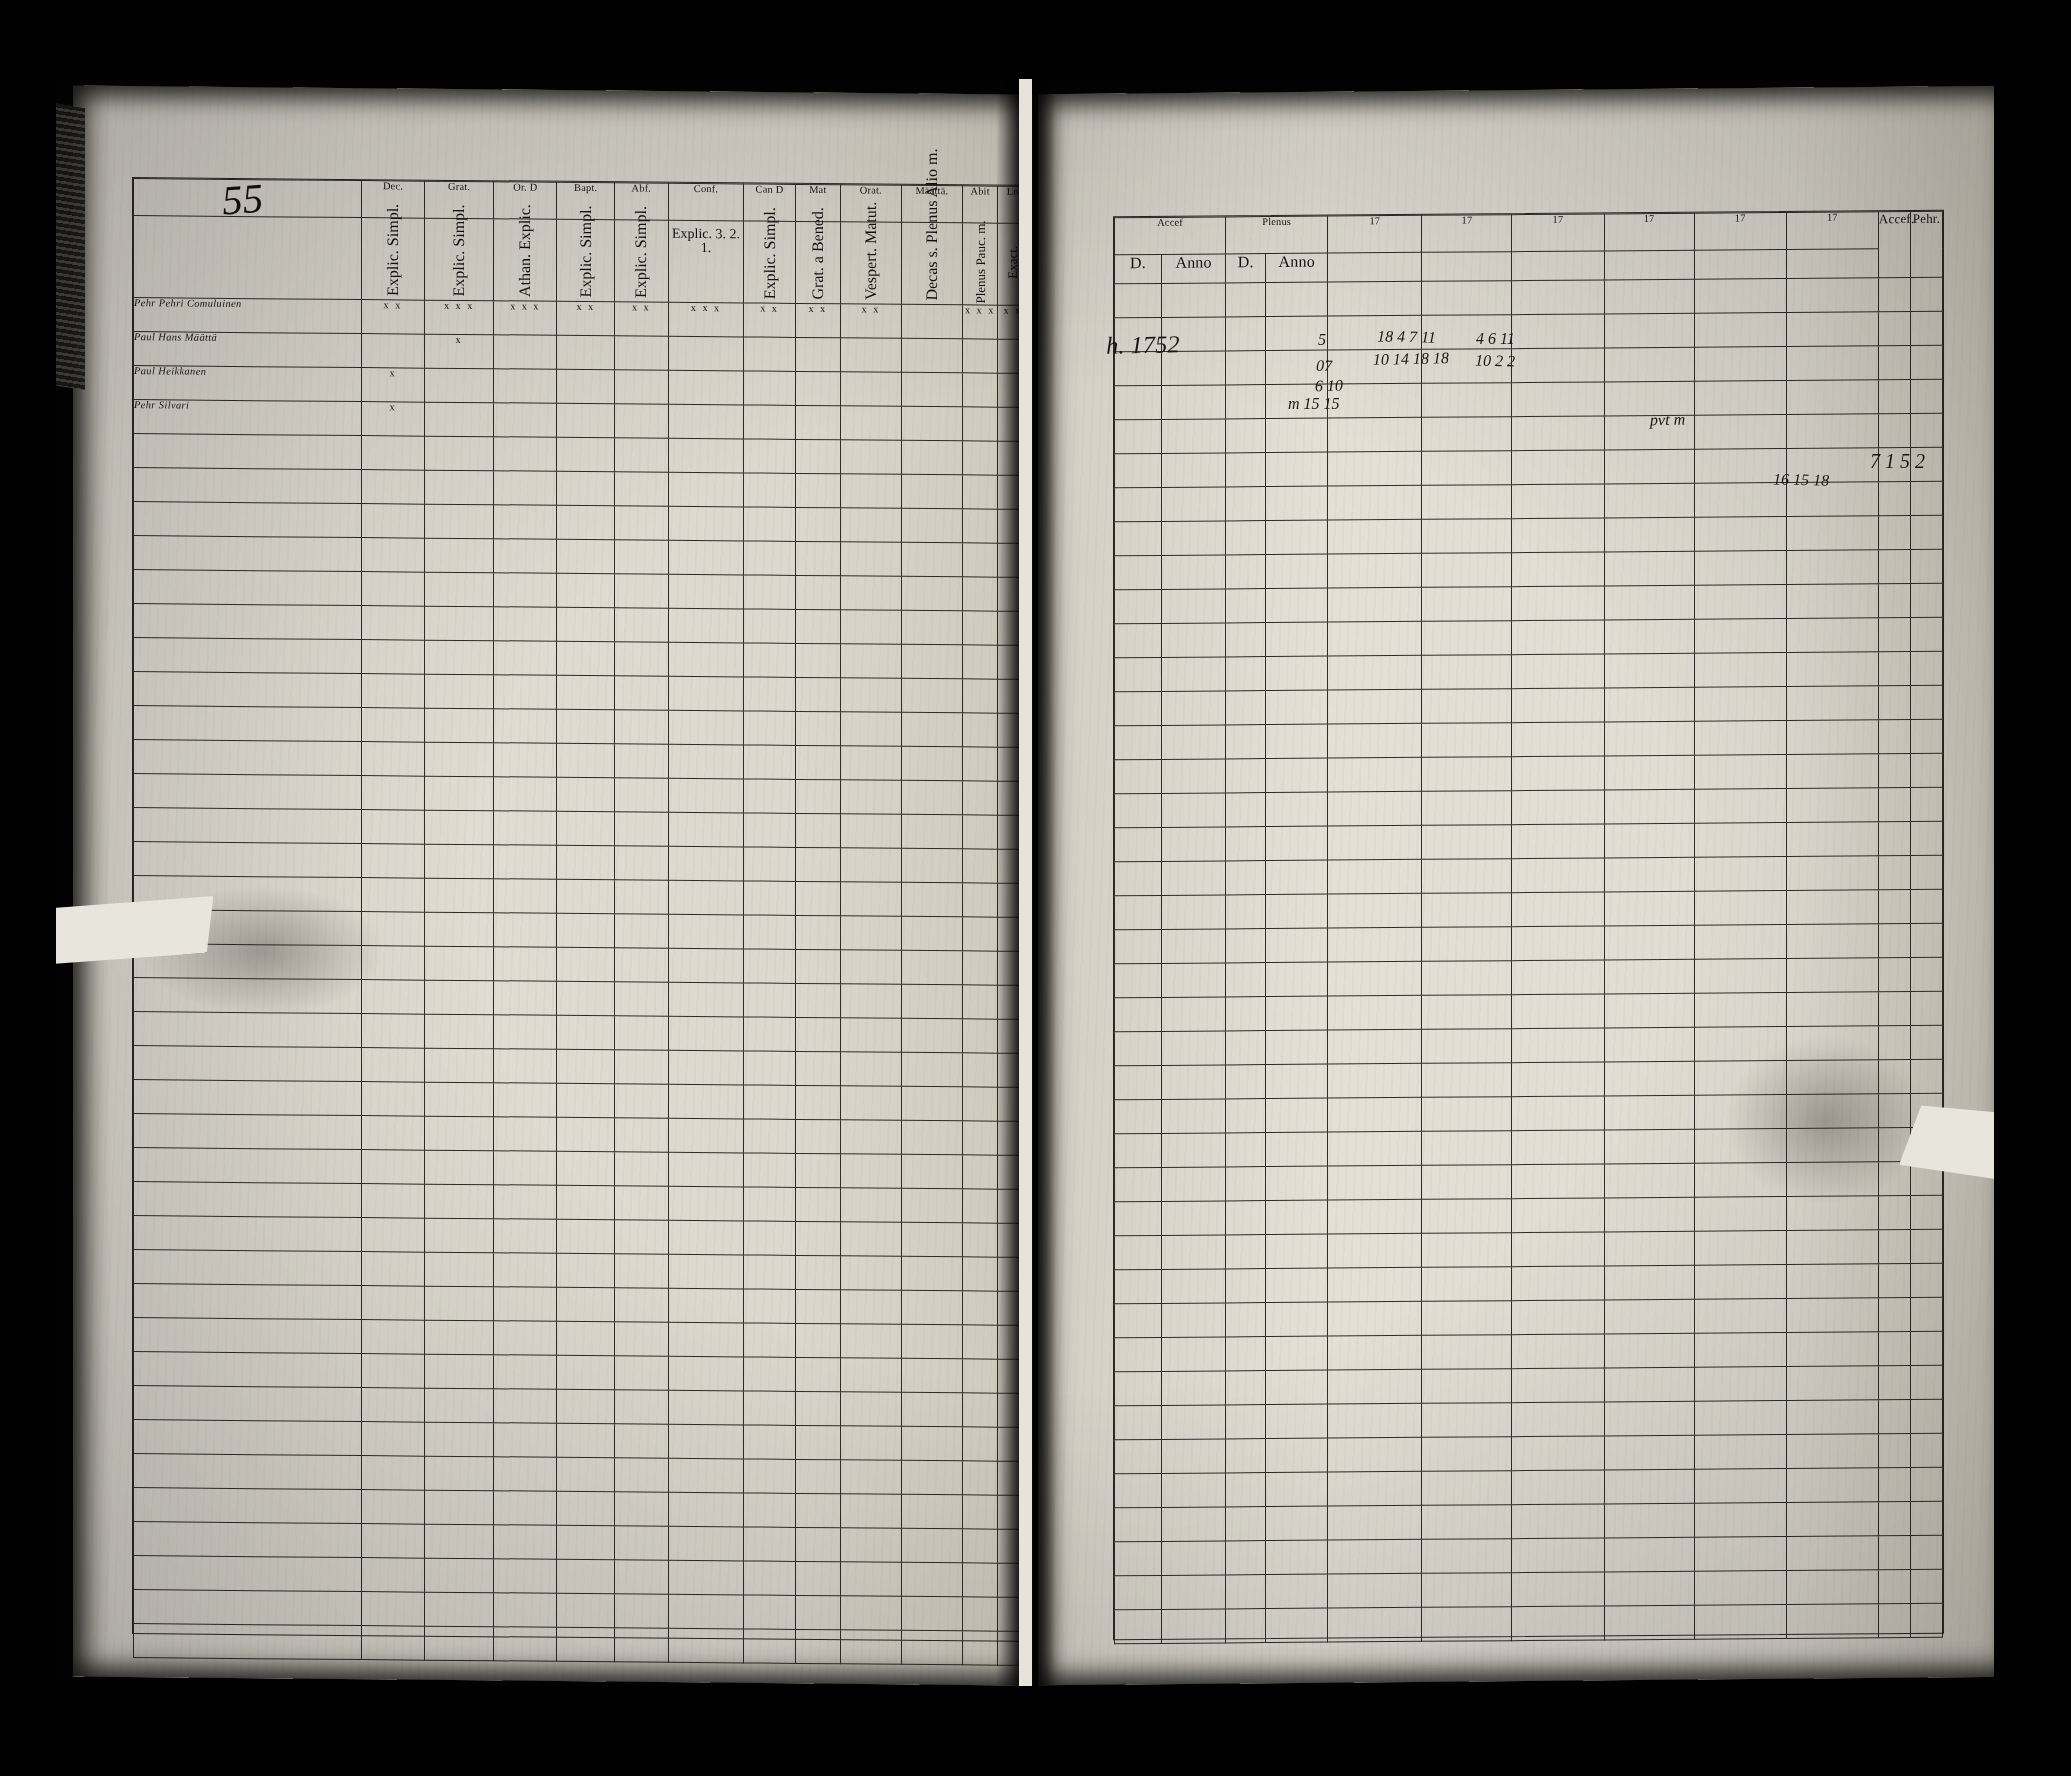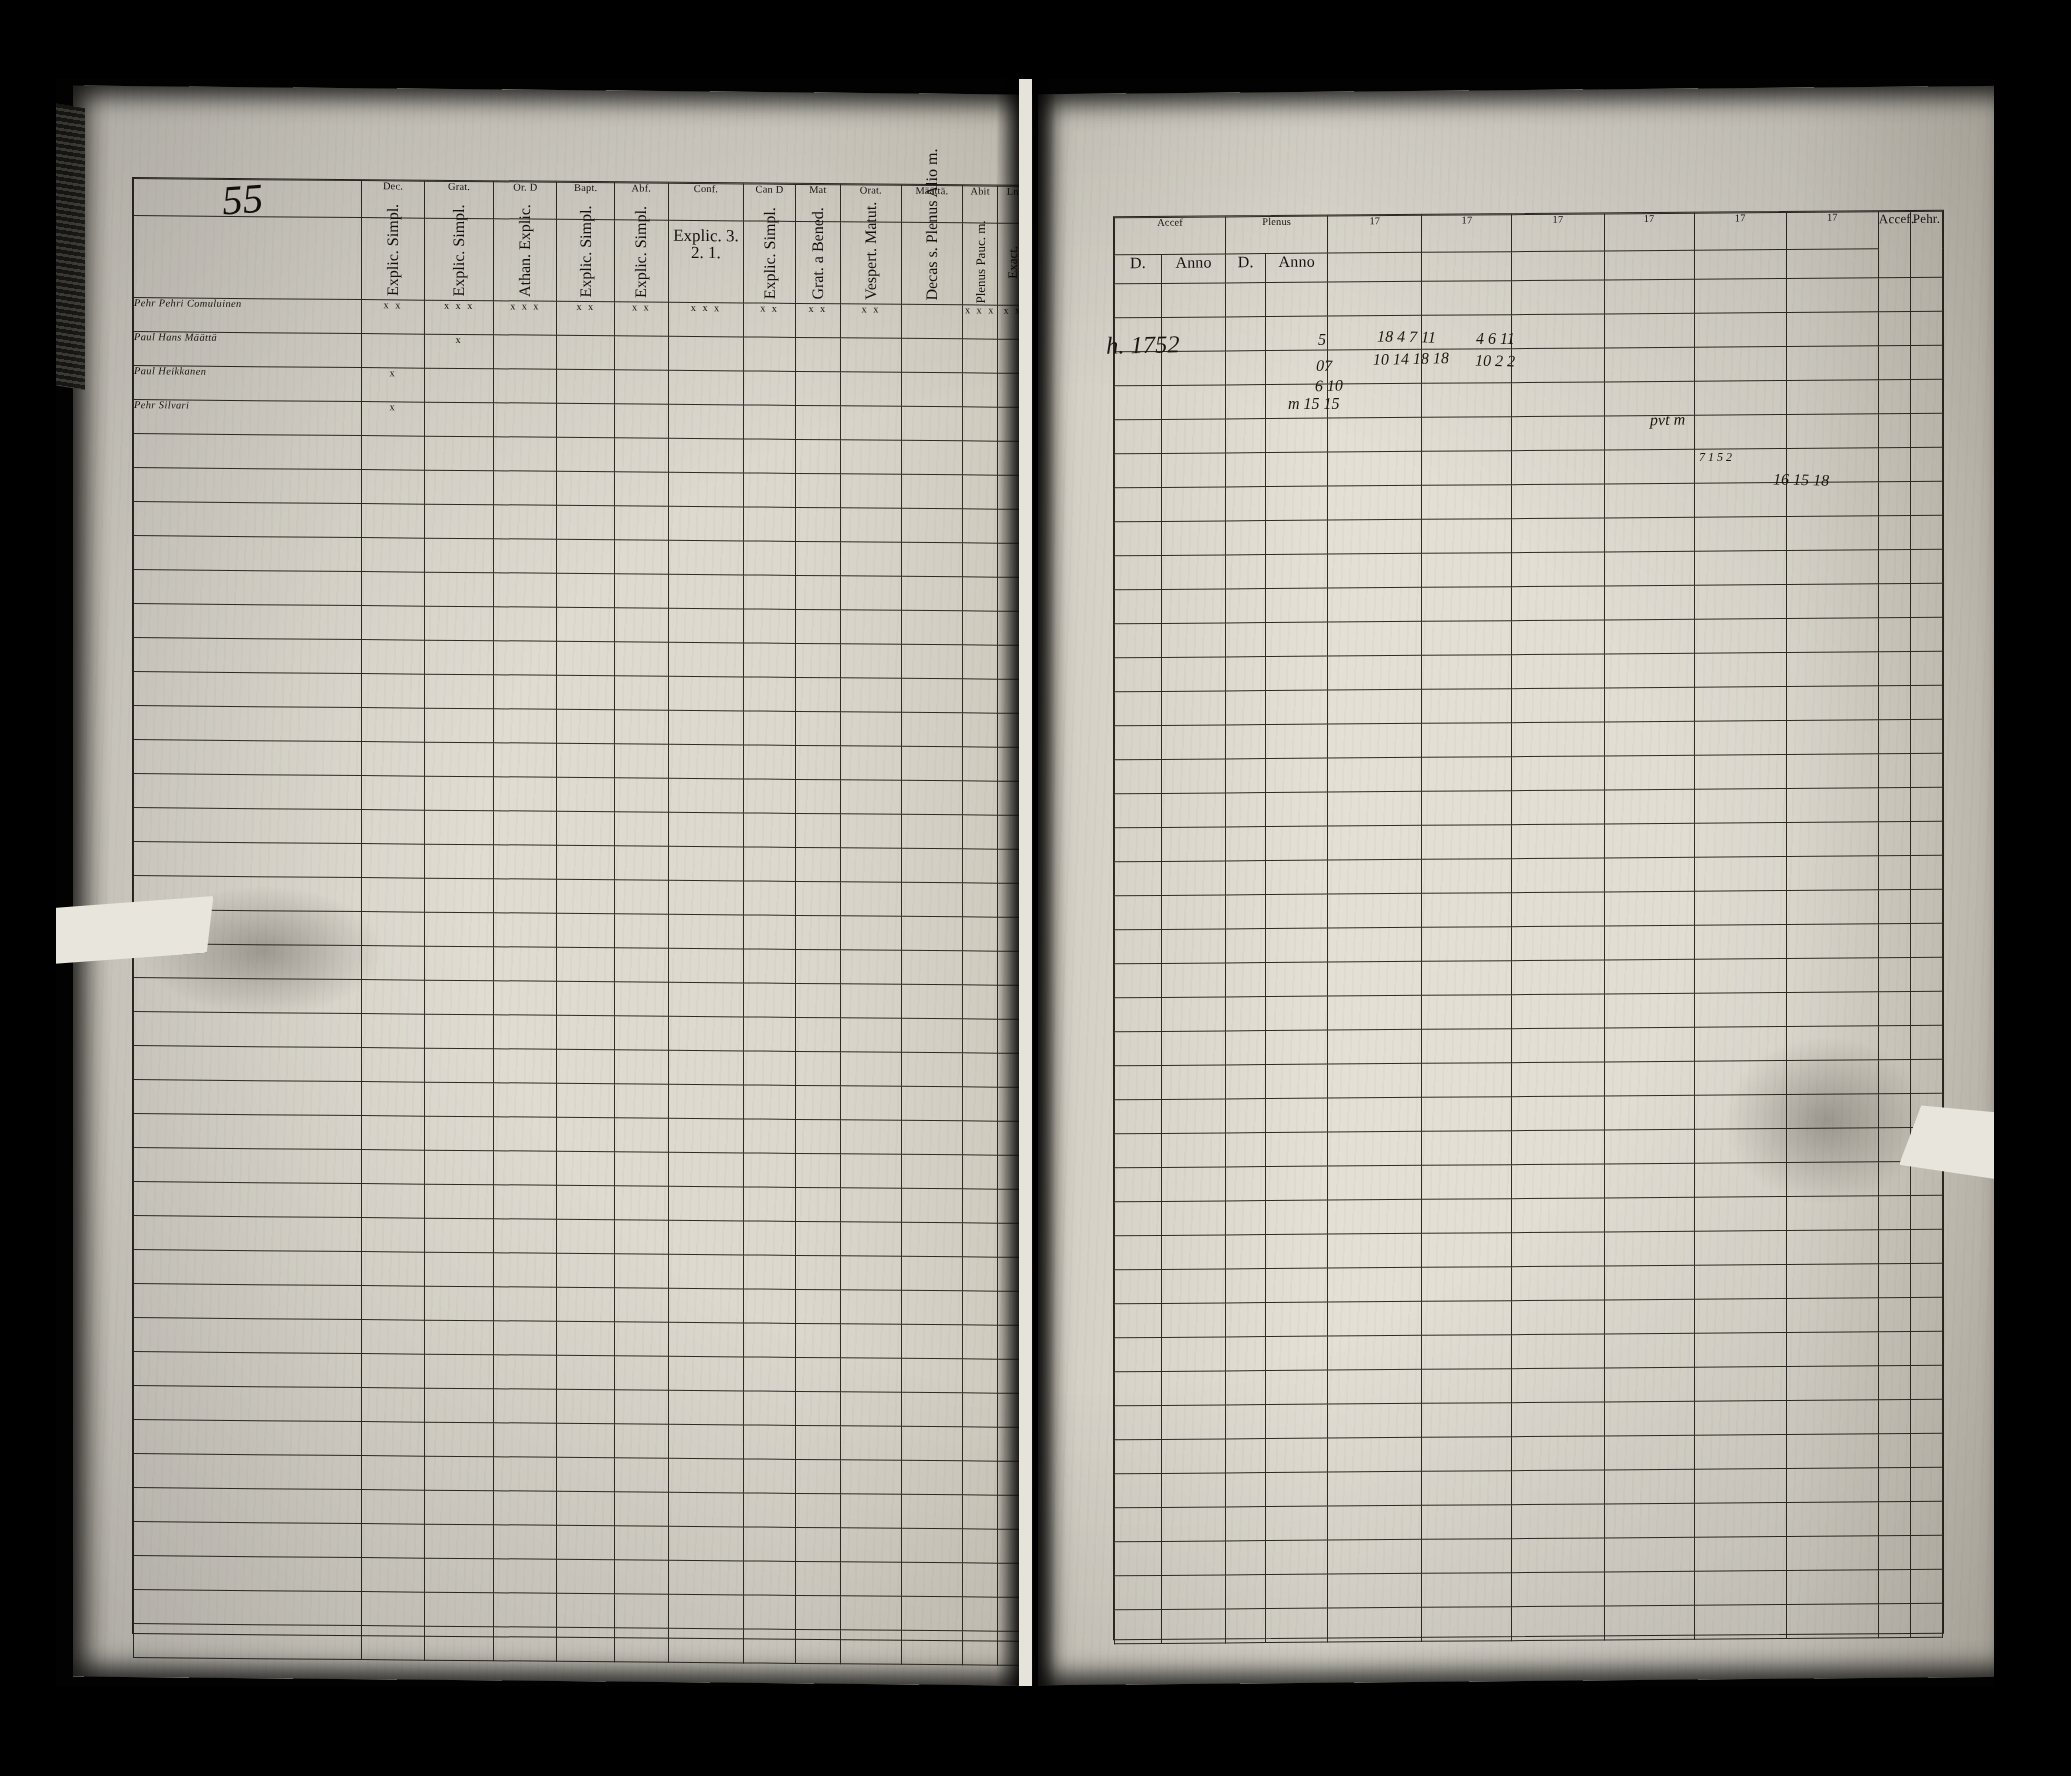--- a/index.html
+++ b/index.html
@@ -162,21 +162,21 @@
     left: 50%;
     top: 50%;
     margin-left: -38px;
     margin-top: -8.5px;
     width: 75px;
     text-align: center;
   }
   .hdr-sub .plain {
     display: block;
     padding-top: 5.6px;
-    font-size: 17px;
+    font-size: 14px;
   }
 
   
   .ledger tbody tr { height: 34px; }
   .name-cell {
     font-family: "Liberation Serif", serif;
     font-style: italic;
     font-size: 20px;
     color: #17150f;
     padding-left: 13px;
@@ -1554,21 +1554,21 @@
       <div class="note" style="left: 1106px; top: 331px; font-size: 24.5px; transform: rotate(-1.2deg);">h. 1752</div>
       <div class="note" style="left: 1318px; top: 331px; font-size: 16px; transform: rotate(0deg);">5</div>
       <div class="note" style="left: 1316px; top: 357px; font-size: 16px; transform: rotate(1.2deg);">07</div>
       <div class="note" style="left: 1315px; top: 377px; font-size: 16px; transform: rotate(-1.2deg);">6  10</div>
       <div class="note" style="left: 1288px; top: 395px; font-size: 16px; transform: rotate(0deg);">m  15  15</div>
       <div class="note" style="left: 1377px; top: 328px; font-size: 16px; transform: rotate(1.2deg);">18  4  7  11</div>
       <div class="note" style="left: 1373px; top: 350px; font-size: 16px; transform: rotate(-1.2deg);">10  14  18  18</div>
       <div class="note" style="left: 1476px; top: 330px; font-size: 16px; transform: rotate(0deg);">4  6  11</div>
       <div class="note" style="left: 1475px; top: 352px; font-size: 16px; transform: rotate(1.2deg);">10  2  2</div>
       <div class="note" style="left: 1650px; top: 411px; font-size: 16px; transform: rotate(-1.2deg);">pvt  m</div>
-      <div class="note" style="left: 1699px; top: 450px; font-size: 12px; transform: rotate(0deg);">7 1 5 2</div>
+      <div class="note" style="left: 1870px; top: 450px; font-size: 20px; transform: rotate(0deg);">7 1 5 2</div>
       <div class="note" style="left: 1773px; top: 471px; font-size: 16px; transform: rotate(1.2deg);">16  15  18</div>
     </div>
 
   <div class="smudge" style="left:141px;top:885px;width:245px;height:132px;"></div>
   <div class="smudge" style="left:1723px;top:1036px;width:207px;height:169px;"></div>
   <div class="texture"></div>
 </div>
 
 
 </body></html>

